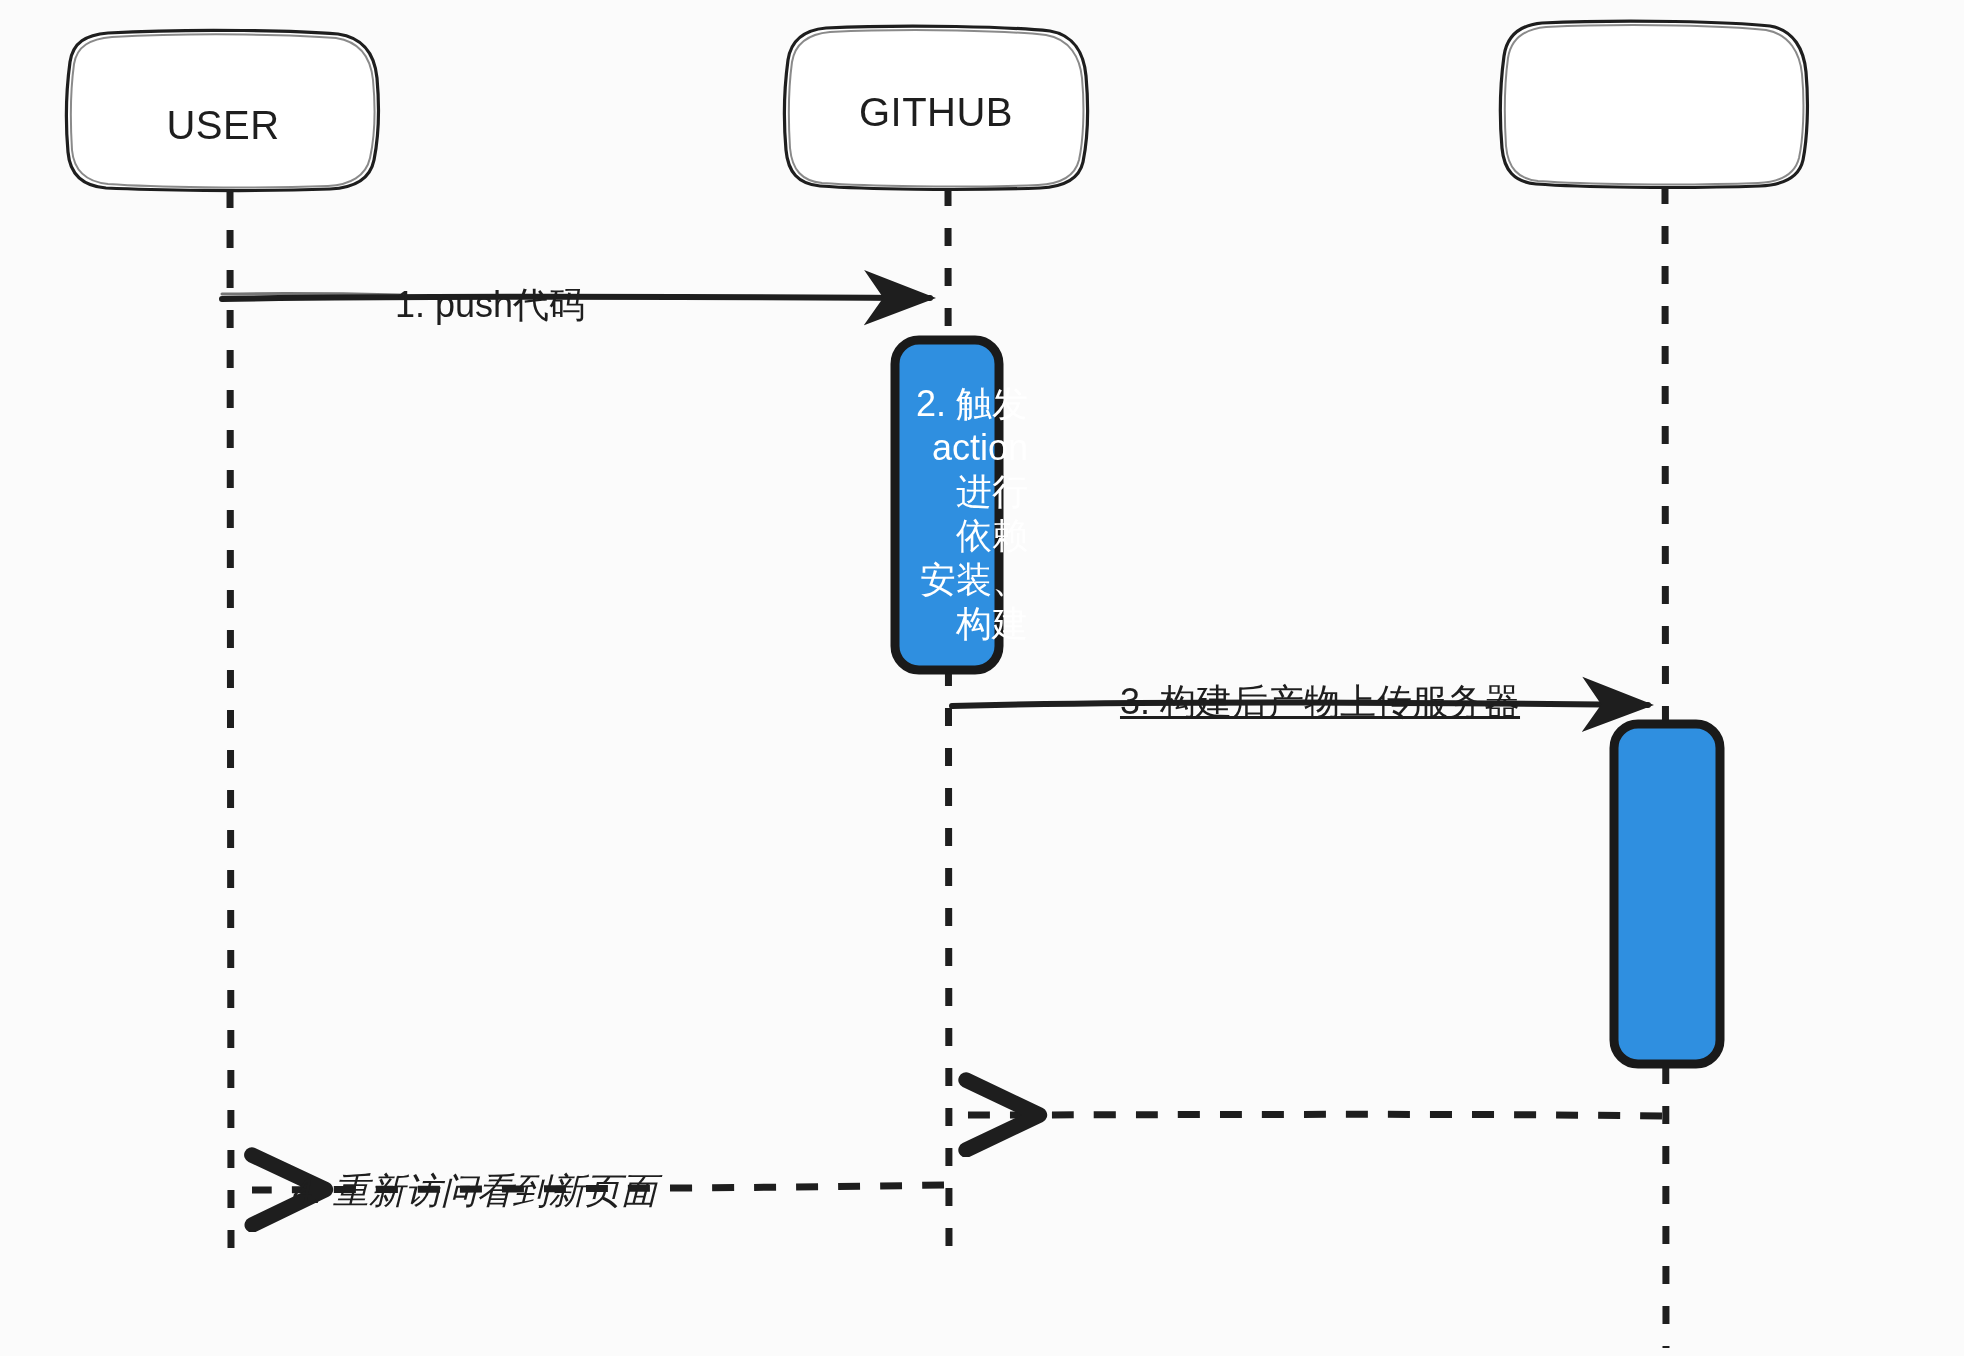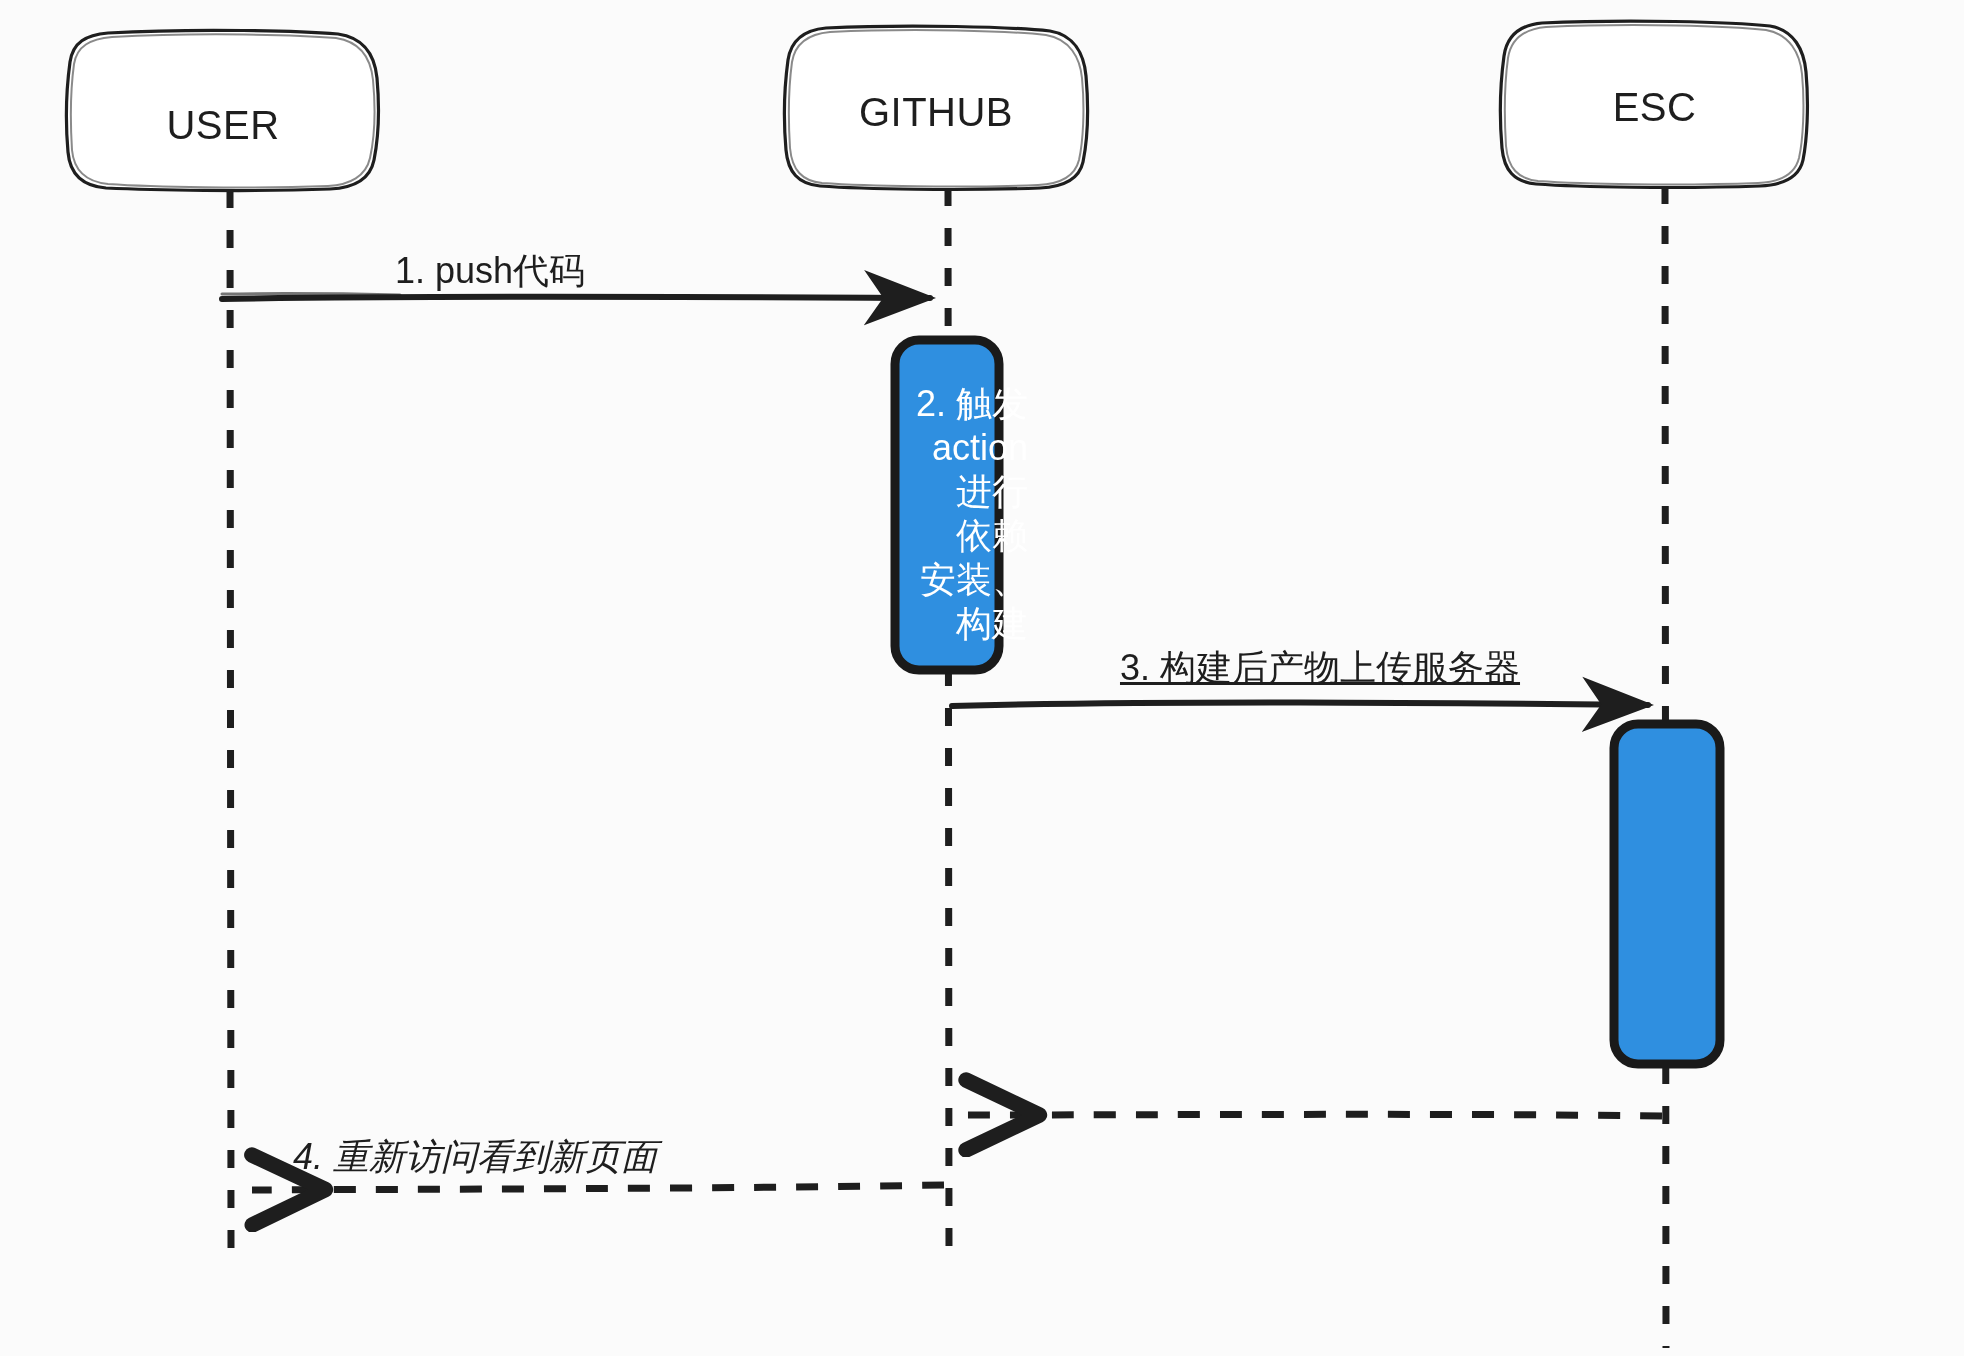--- a/index.html
+++ b/index.html
@@ -34,20 +34,21 @@
     letter-spacing: 0.5px;
     text-align: center;
   }
   .msg-label {
     position: absolute;
     font-size: 36px;
     color: #1e1e1e;
     font-family: "Liberation Sans", "DejaVu Sans", sans-serif;
     white-space: nowrap;
     text-align: center;
+    margin-top: 34px;
   }
   .activation-text {
     position: absolute;
     font-size: 36px;
     line-height: 1.22;
     color: #ffffff;
     font-family: "Liberation Sans", "DejaVu Sans", sans-serif;
     text-align: right;
     pointer-events: none;
   }
@@ -128,21 +129,20 @@
 
     <g>
       <path d="M944,1185 C720,1189 430,1189 252,1190" fill="none" stroke="#1e1e1e" stroke-width="7" stroke-dasharray="22 20" stroke-linecap="butt" marker-end="url(#arrowOpen)"></path>
     </g>
   </svg>
 
   <div class="actor-label" style="left:68px; top:103px; width:310px;">USER</div>
 
   <div class="actor-label" style="left:786px; top:90px; width:300px;">GITHUB</div>
 
-  <div class="actor-label" style="left:1502px; top:85px; width:305px;">ESC</div>
 
   <div class="msg-label" style="left:290px; top:247px; width:400px;">1. push代码</div>
 
   <div class="msg-label" style="left:1040px; top:644px; width:560px;text-decoration:underline;">3. 构建后产物上传服务器</div>
 
   <div class="msg-label" style="left:255px; top:1133px; width:440px;font-style:italic;">4. 重新访问看到新页面</div>
 
   <div class="activation-text" style="left:910px; top:382px; width:118px;">
     <div>2. 触发</div>
     <div>action</div>

